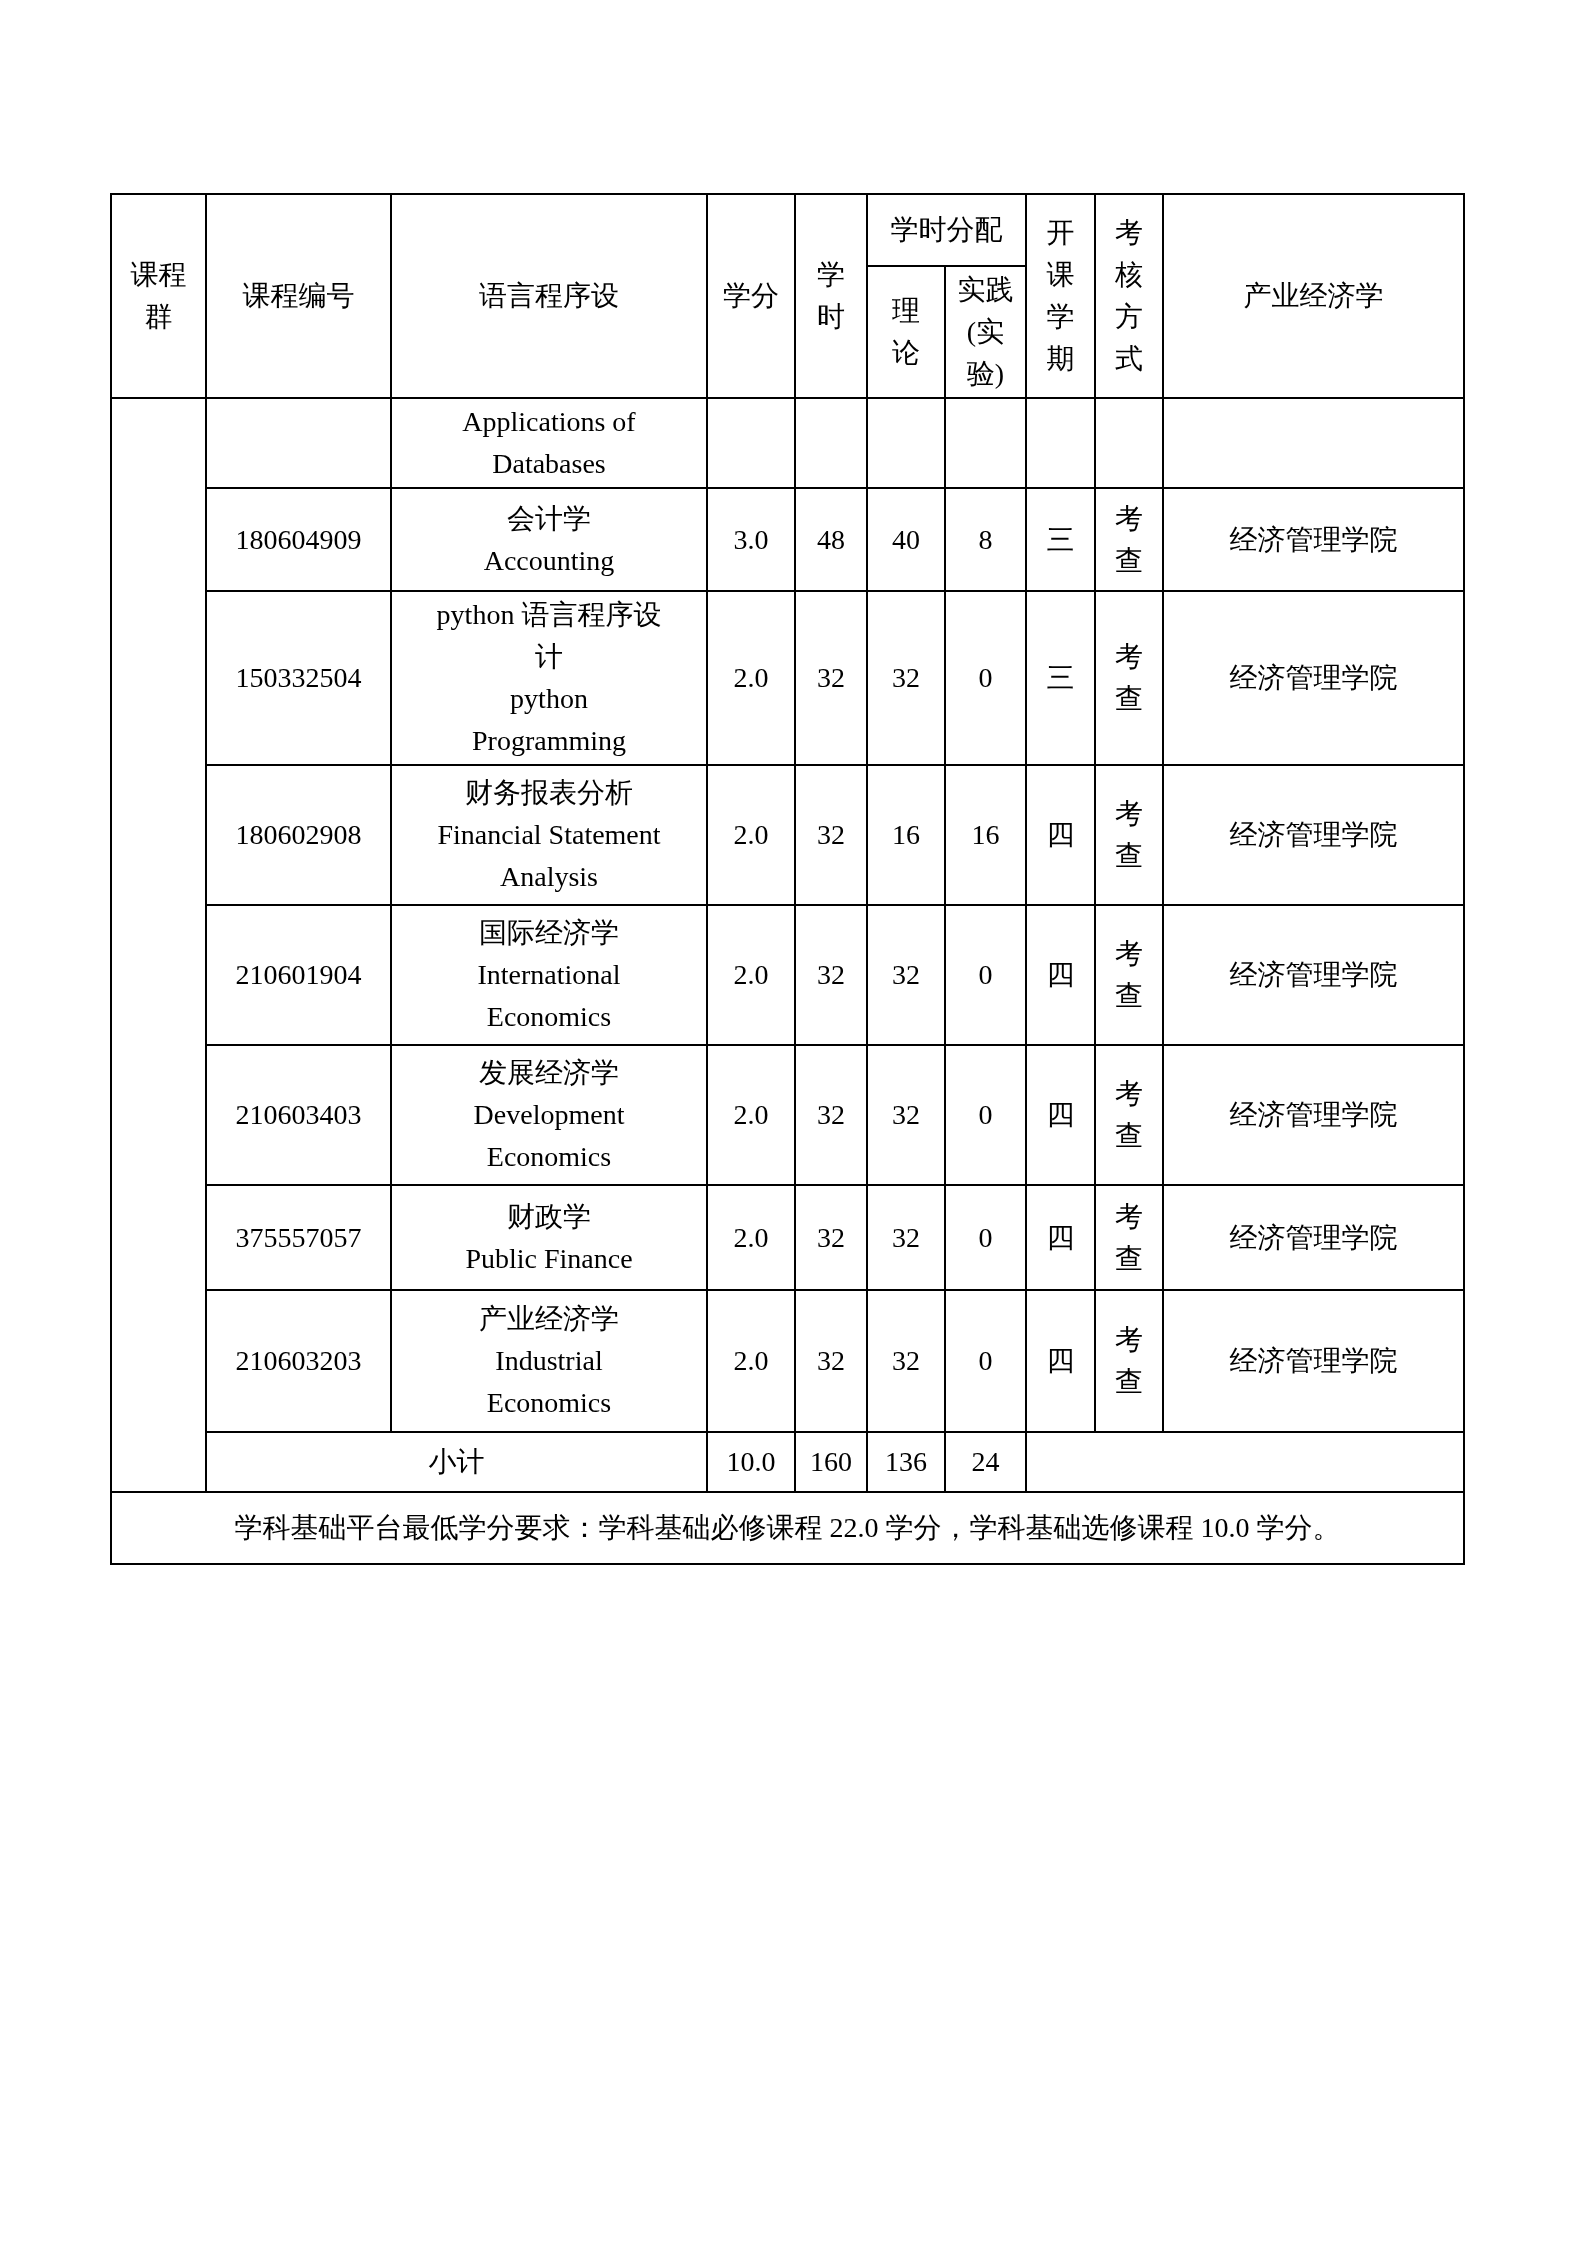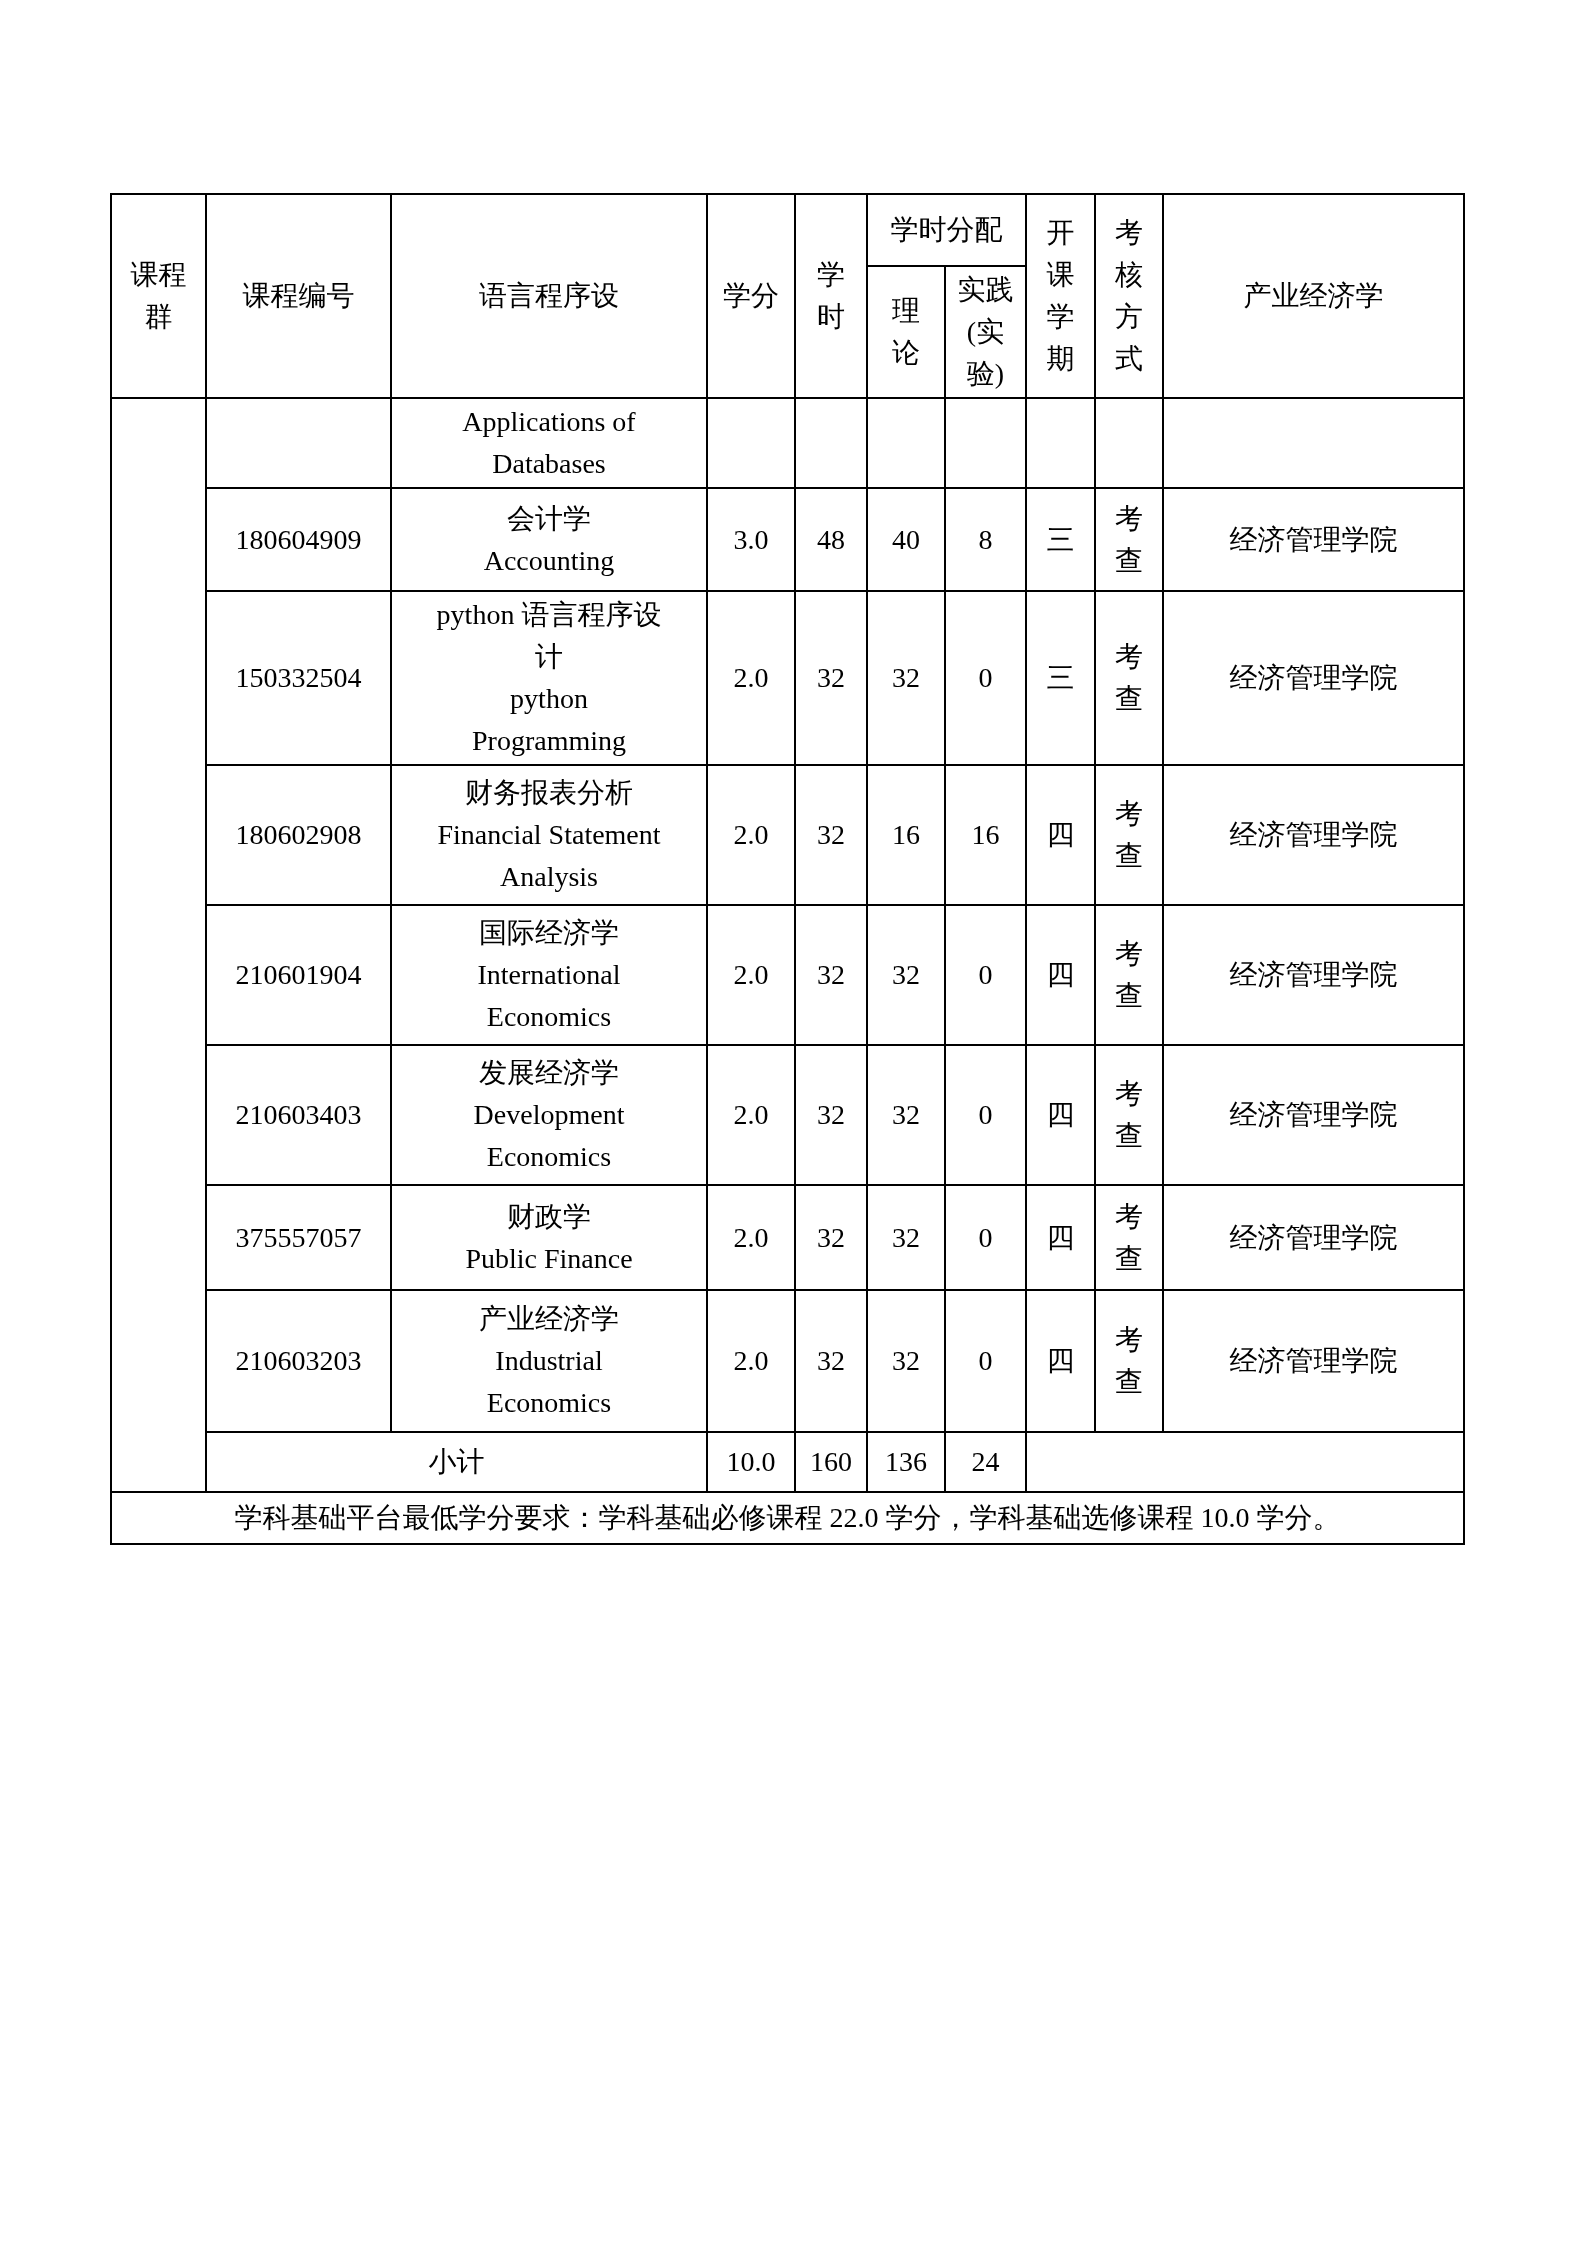--- a/index.html
+++ b/index.html
@@ -39,21 +39,21 @@
   tr.hr-bottom { height: 130px; }
   tr.rh0 { height: 72px; }
   tr.rh1 { height: 103px; }
   tr.rh2 { height: 172px; }
   tr.rh3 { height: 140px; }
   tr.rh4 { height: 140px; }
   tr.rh5 { height: 140px; }
   tr.rh6 { height: 105px; }
   tr.rh7 { height: 142px; }
   tr.rh8 { height: 60px; margin-left: 36px; }
-  tr.rh9 { height: 52px; }
+  tr.rh9 { height: 72px; }
   .page-number {
     position: absolute;
     top: 2098px;
     left: 0;
     width: 100%;
     text-align: center;
     font-size: 24px;
   }
 </style>
 </head>

